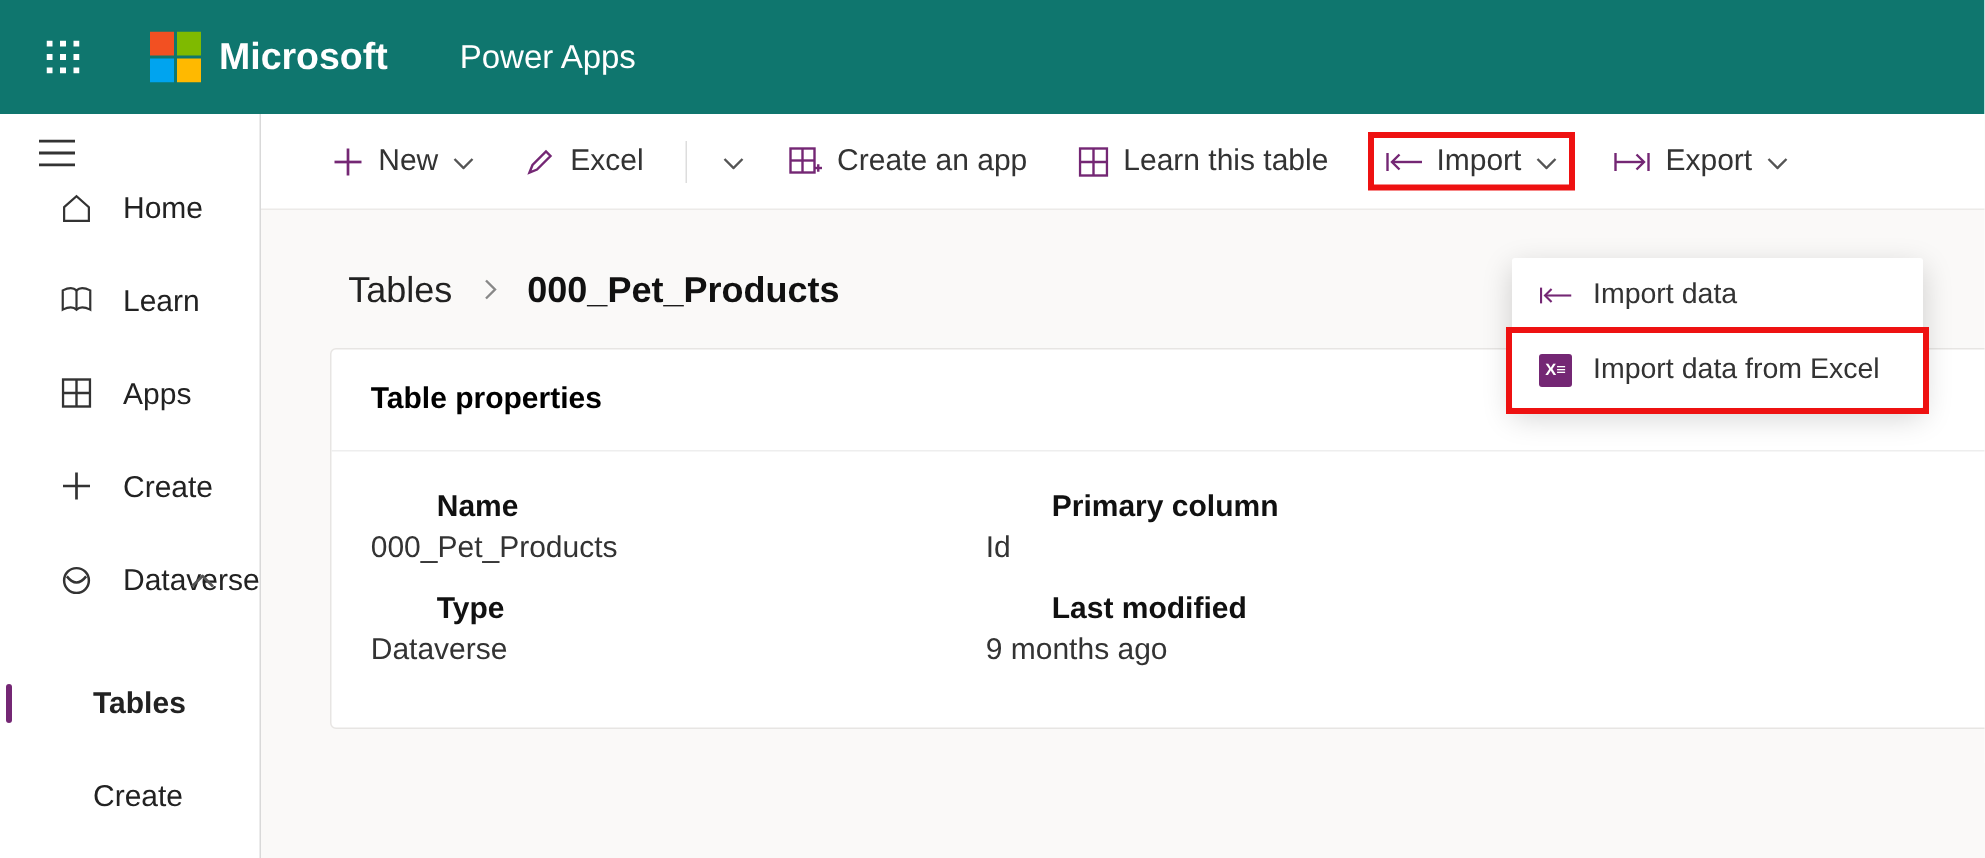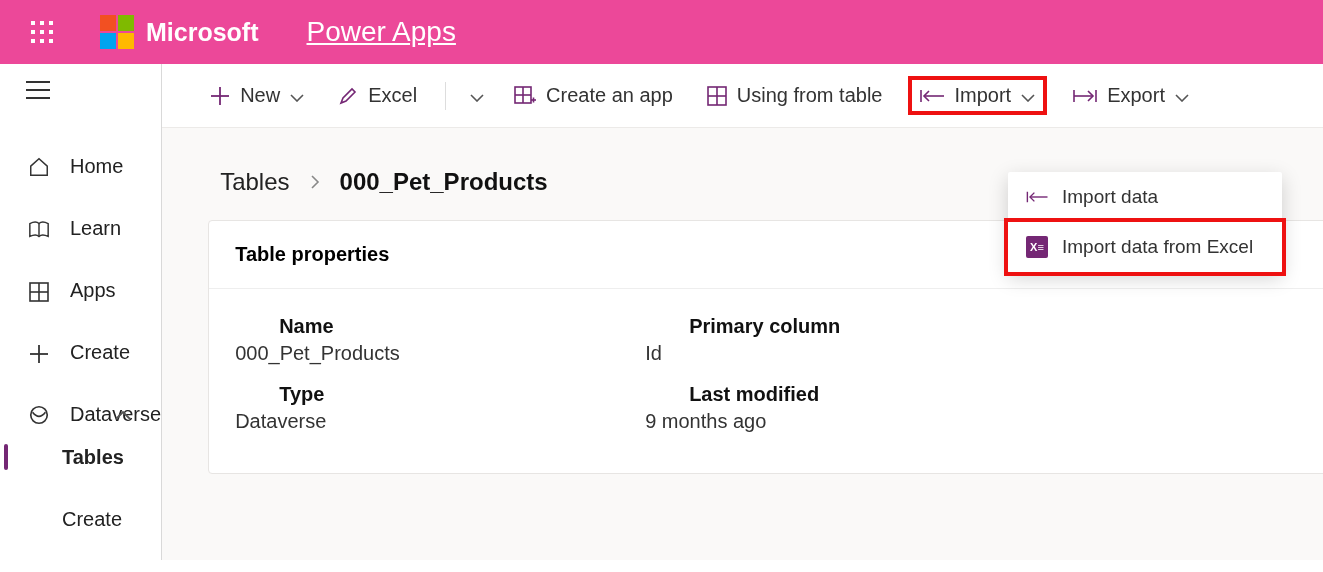--- a/index.html
+++ b/index.html
@@ -1,53 +1,53 @@
 <!DOCTYPE html>
 <html><head>
 <meta charset="utf-8">
 <style>
   * { box-sizing: border-box; margin: 0; padding: 0; font-family: "Segoe UI", Arial, sans-serif; }
   body { width: 1323px; height: 572px; background: #fff; overflow: hidden; }
 
   
   .header {
-    height: 64px;
-    background: #ec4899;
+    height: 76px;
+    background: #0f766e;
     color: #fff;
     display: flex;
     align-items: center;
     padding-left: 22px;
   }
   .waffle {
     width: 40px; height: 40px;
     display: flex; align-items: center; justify-content: center;
     margin-right: 38px;
     cursor: pointer;
   }
   .waffle svg { display:block; }
   .ms-logo-block { display:flex; align-items:center; margin-right: 48px; }
   .ms-logo { width: 34px; height: 34px; margin-right: 12px; }
   .ms-word { font-size: 25px; font-weight: 600; letter-spacing: 0; }
-  .app-title { font-size: 28px; font-weight: 400; text-decoration: underline; }
+  .app-title { font-size: 22px; font-weight: 400; }
 
   
   .layout { display:flex; height: calc(572px - 76px); }
 
   
   .sidebar { width: 300px; border-right: 1px solid #d9d9d9; background:#fff; }
   .hamburger-row {
     height: 52px;
     padding-left: 26px;
     display:flex; align-items:center;
     cursor:pointer;
   }
   .nav-item {
-    display:flex; align-items:flex-end;
+    display:flex; align-items:flex-start;
     height: 62px;
-    padding-left: 26px;
+    padding-left: 38px;
     font-size: 20px;
     color: #222;
     cursor:pointer;
     position:relative;
   }
   .nav-item .nav-icon { width: 26px; margin-right: 18px; color:#333; display:flex; align-items:center; justify-content:center;}
   .nav-sub {
     display:flex; align-items:center;
     height: 62px;
     padding-left: 62px;
@@ -300,21 +300,21 @@
       </div>
 
       <div class="tbtn">
         <span class="ticon">
           <svg width="20" height="20" viewBox="0 0 20 20" fill="none" stroke="#742774" stroke-width="1.6">
               <rect x="1" y="1" width="18" height="18"></rect>
               <line x1="10" y1="1" x2="10" y2="19"></line>
               <line x1="1" y1="10" x2="19" y2="10"></line>
             </svg>
         </span>
-        <span>Using from table</span>
+        <span>Learn this table</span>
       </div>
 
       <div class="tbtn highlight-red">
         <span class="ticon">
           <svg width="24" height="16" viewBox="0 0 24 16" fill="none" stroke="#742774" stroke-width="1.6">
               <line x1="24" y1="8" x2="4" y2="8"></line>
               <polyline points="9,3 4,8 9,13"></polyline>
               <line x1="1" y1="2" x2="1" y2="14"></line>
             </svg>
         </span>

